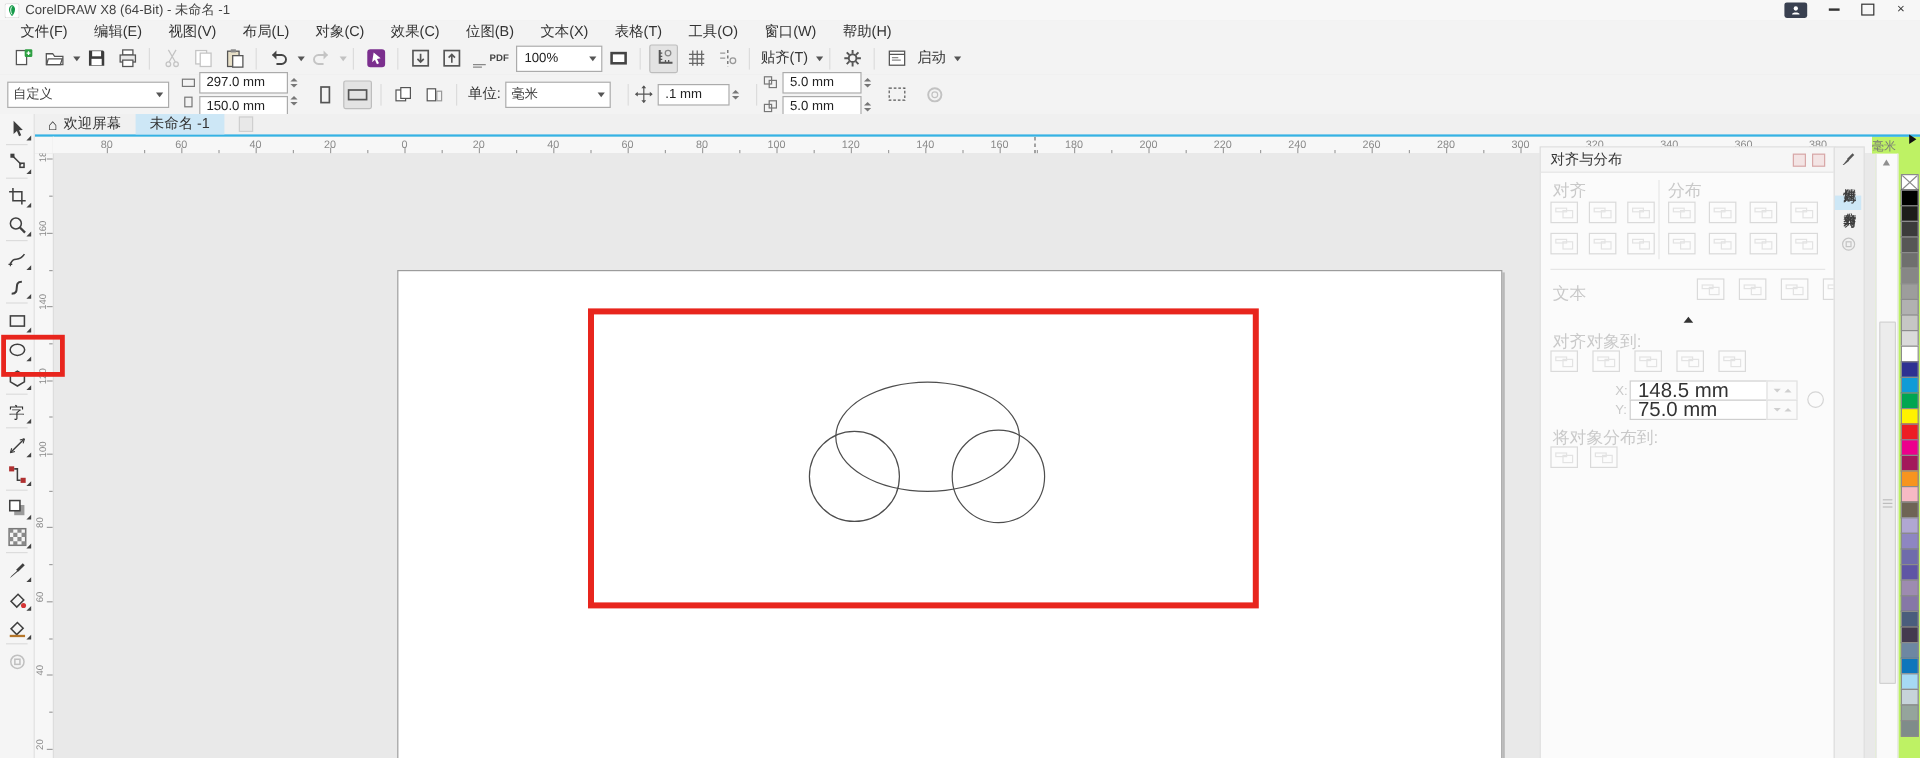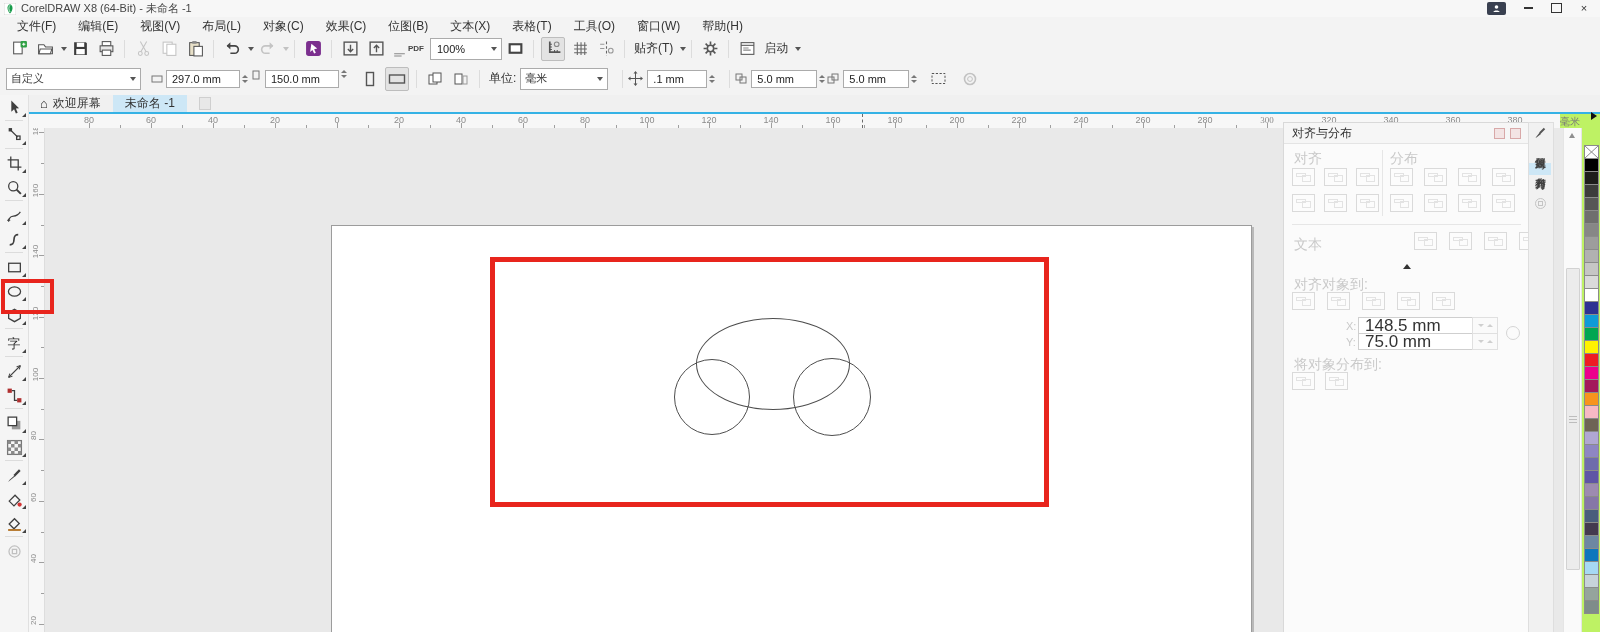--- a/index.html
+++ b/index.html
@@ -34,21 +34,21 @@
   .caret.dis{border-top-color:#c2c2c2;}
   .combo{height:20px;background:#fff;border:1px solid #ababab;display:flex;align-items:center;
          padding:0 4px;justify-content:space-between;}
   .spin{height:16px;background:#fff;border:1px solid #ababab;display:flex;align-items:center;padding:0 3px;}
   .spin input,.combo input{border:none;outline:none;font-size:11px;width:100%;background:transparent;
          font-family:"Liberation Sans",sans-serif;color:#222;}
   .updown{display:flex;flex-direction:column;margin-left:2px;}
   .updown i{width:0;height:0;border-left:3px solid transparent;border-right:3px solid transparent;}
   .updown i.up{border-bottom:3.5px solid #777;margin-bottom:2px;}
   .updown i.dn{border-top:3.5px solid #777;}
-  .stack2{display:flex;flex-direction:row;justify-content:center;gap:2px;}
+  .stack2{display:flex;flex-direction:column;justify-content:center;gap:2px;}
   .lbl{font-size:12px;color:#333;margin:0 4px;}
   
   #tabrow{position:absolute;left:28px;top:95px;width:1572px;height:17px;background:#f0f0f0;
           border-bottom:2px solid #35b2e5;display:flex;align-items:flex-end;}
   .doc-tab{height:17px;display:flex;align-items:center;padding:0 12px;font-size:12px;color:#333;}
   .doc-tab.active{background:#cde7f6;}
   .home-glyph{font-size:13px;margin-right:5px;color:#222;}
   .ghost-tab{width:10px;height:11px;border:1px solid #cfcfcf;background:#e8e8e8;margin-left:12px;margin-bottom:2px;}
   
   #ruler-corner{position:absolute;left:28px;top:114px;width:16px;height:14px;background:#f7f7f7;border-right:1px solid #ddd;border-bottom:1px solid #d5d5d5;}
@@ -485,21 +485,21 @@
       <div class="htick major" style="left: 1037px;"></div>
       <span class="hlab" style="left: 1037px;">240</span>
       <div class="htick minor" style="left: 1068px;"></div>
       <div class="htick major" style="left: 1099px;"></div>
       <span class="hlab" style="left: 1099px;">260</span>
       <div class="htick minor" style="left: 1130px;"></div>
       <div class="htick major" style="left: 1161px;"></div>
       <span class="hlab" style="left: 1161px;">280</span>
       <div class="htick minor" style="left: 1192px;"></div>
       <div class="htick major" style="left: 1223px;"></div>
-      <span class="hlab" style="left: 1223px; font-family: Liberation Serif, serif;">300</span>
+      <span class="hlab" style="left: 1223px;">300</span>
       <div class="htick minor" style="left: 1254px;"></div>
       <div class="htick major" style="left: 1285px;"></div>
       <span class="hlab" style="left: 1285px;">320</span>
       <div class="htick minor" style="left: 1316px;"></div>
       <div class="htick major" style="left: 1347px;"></div>
       <span class="hlab" style="left: 1347px;">340</span>
       <div class="htick minor" style="left: 1378px;"></div>
       <div class="htick major" style="left: 1409px;"></div>
       <span class="hlab" style="left: 1409px;">360</span>
       <div class="htick minor" style="left: 1440px;"></div>

